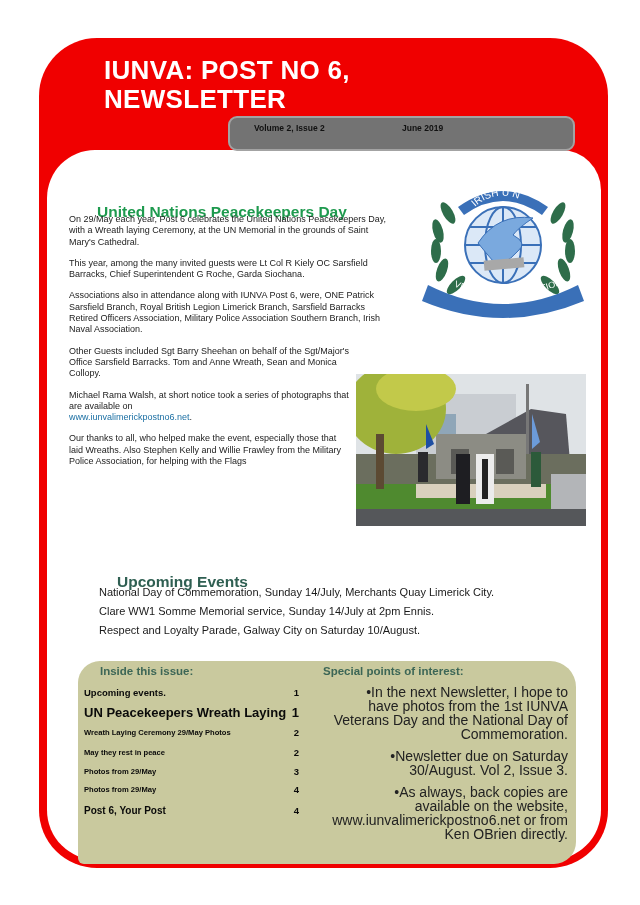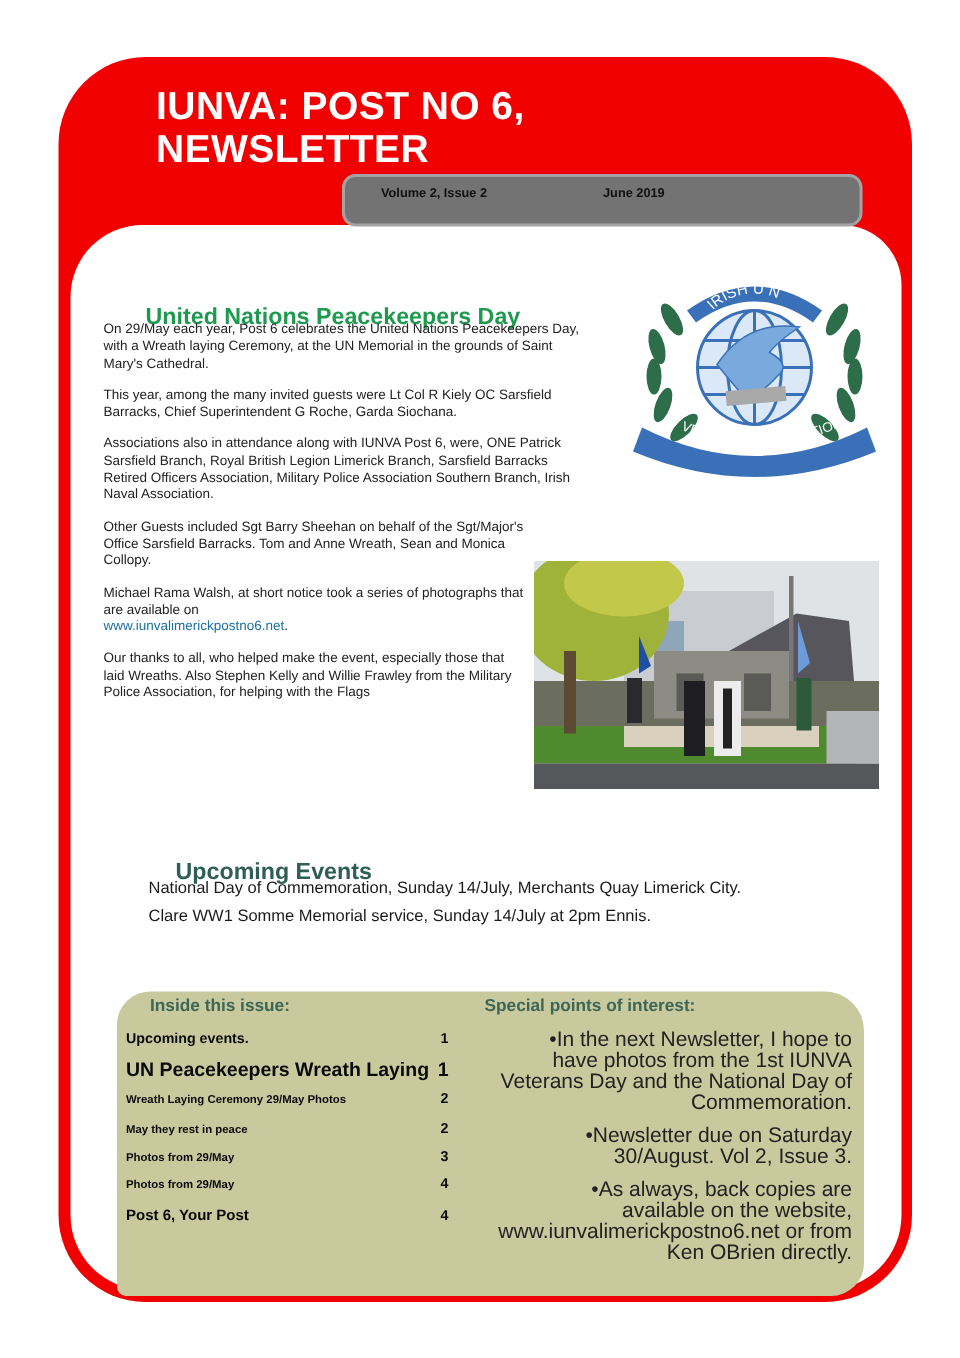--- a/index.html
+++ b/index.html
@@ -124,20 +124,21 @@
   <rect x="175" y="78" width="10" height="35" fill="#2c5a3a"></rect>
   <polygon points="70,50 70,75 78,70" fill="#1e4fa3"></polygon>
   <polygon points="176,40 176,75 184,68" fill="#6c9bd9"></polygon>
 </svg>
 
 <h2 class="section h-up">Upcoming Events</h2>
 
 <div class="events">
   <div>National Day of Commemoration, Sunday 14/July, Merchants Quay Limerick City.</div>
   <div>Clare WW1 Somme Memorial service, Sunday 14/July at 2pm Ennis.</div>
+  <div>Respect and Loyalty Parade, Galway City on Saturday 10/August.</div>
 </div>
 
 <div class="sidebox">
   <div class="toc-title">Inside this issue:</div>
   <div class="toc">
     <div class="toc-row" style="font-size:9.5px;height:20px;line-height:20px;"><span>Upcoming events.</span><span class="n">1</span></div>
     <div class="toc-row" style="font-size:13px;height:20px;line-height:20px;"><span>UN Peacekeepers Wreath Laying</span><span class="n">1</span></div>
     <div class="toc-row" style="font-size:7.6px;height:20px;line-height:20px;"><span>Wreath Laying Ceremony 29/May Photos</span><span class="n" style="font-size:9.5px">2</span></div>
     <div class="toc-row" style="font-size:7.6px;height:20px;line-height:20px;"><span>May they rest in peace</span><span class="n" style="font-size:9.5px">2</span></div>
     <div class="toc-row" style="font-size:7.6px;height:18px;line-height:18px;"><span>Photos from 29/May</span><span class="n" style="font-size:9.5px">3</span></div>

